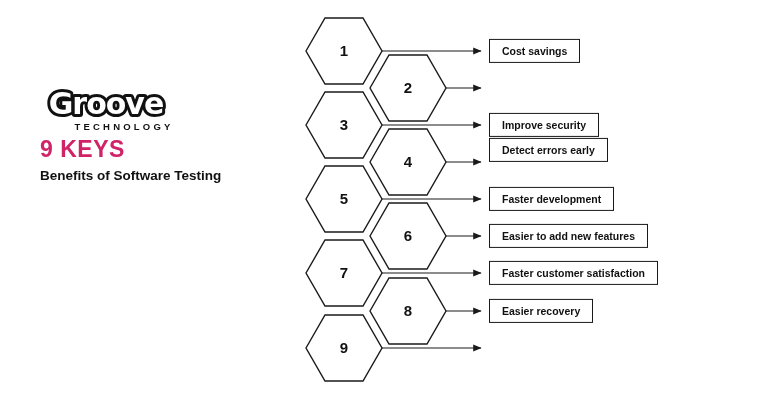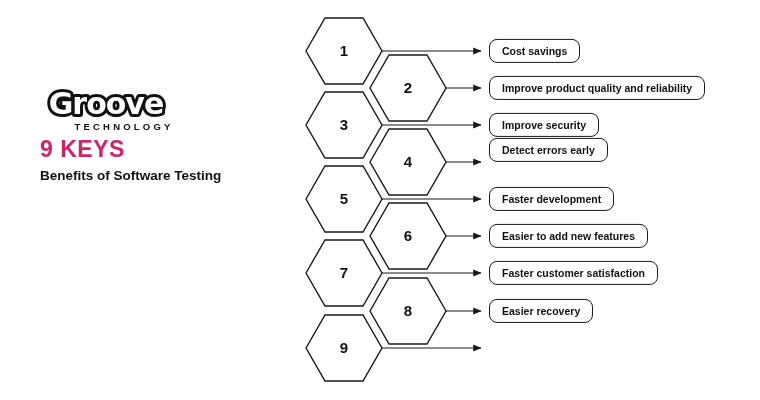--- a/index.html
+++ b/index.html
@@ -27,21 +27,21 @@
   }
   .diagram{position:absolute;left:0;top:0;}
   .hex{fill:#ffffff;stroke:#1a1a1a;stroke-width:1.4;}
   .hex-num{
     font-family:"Liberation Sans",sans-serif;font-weight:700;font-size:15px;
     fill:#111111;text-anchor:middle;
   }
   .arrow{stroke:#1a1a1a;stroke-width:1.2;}
   .benefit{
     position:absolute;left:489px;transform:translateY(-50%);
-    background:#ffffff;border:1.5px solid #1a1a1a;border-radius:8px;
+    background:#ffffff;border:1.5px solid #1a1a1a;border-radius:0;
     padding:4px 12px;font-size:10.5px;font-weight:700;color:#111111;
     white-space:nowrap;line-height:1.35;
   }
 </style>
 </head>
 <body>
 
 <div class="canvas">
 
   <svg class="logo-svg" width="140" height="50" viewBox="0 0 140 50">
@@ -83,21 +83,20 @@
     <text class="hex-num" x="344" y="130">3</text>
     <text class="hex-num" x="408" y="167">4</text>
     <text class="hex-num" x="344" y="204">5</text>
     <text class="hex-num" x="408" y="241">6</text>
     <text class="hex-num" x="344" y="278">7</text>
     <text class="hex-num" x="408" y="316">8</text>
     <text class="hex-num" x="344" y="353">9</text>
   </svg>
 
   <div class="benefit" style="top:51px">Cost savings</div>
-  <div class="benefit" style="top:88px">Improve product quality and reliability</div>
   <div class="benefit" style="top:125px">Improve security</div>
   <div class="benefit" style="top:150px">Detect errors early</div>
   <div class="benefit" style="top:199px">Faster development</div>
   <div class="benefit" style="top:236px">Easier to add new features</div>
   <div class="benefit" style="top:273px">Faster customer satisfaction</div>
   <div class="benefit" style="top:311px">Easier recovery</div>
 
 </div>
 
 </body></html>

